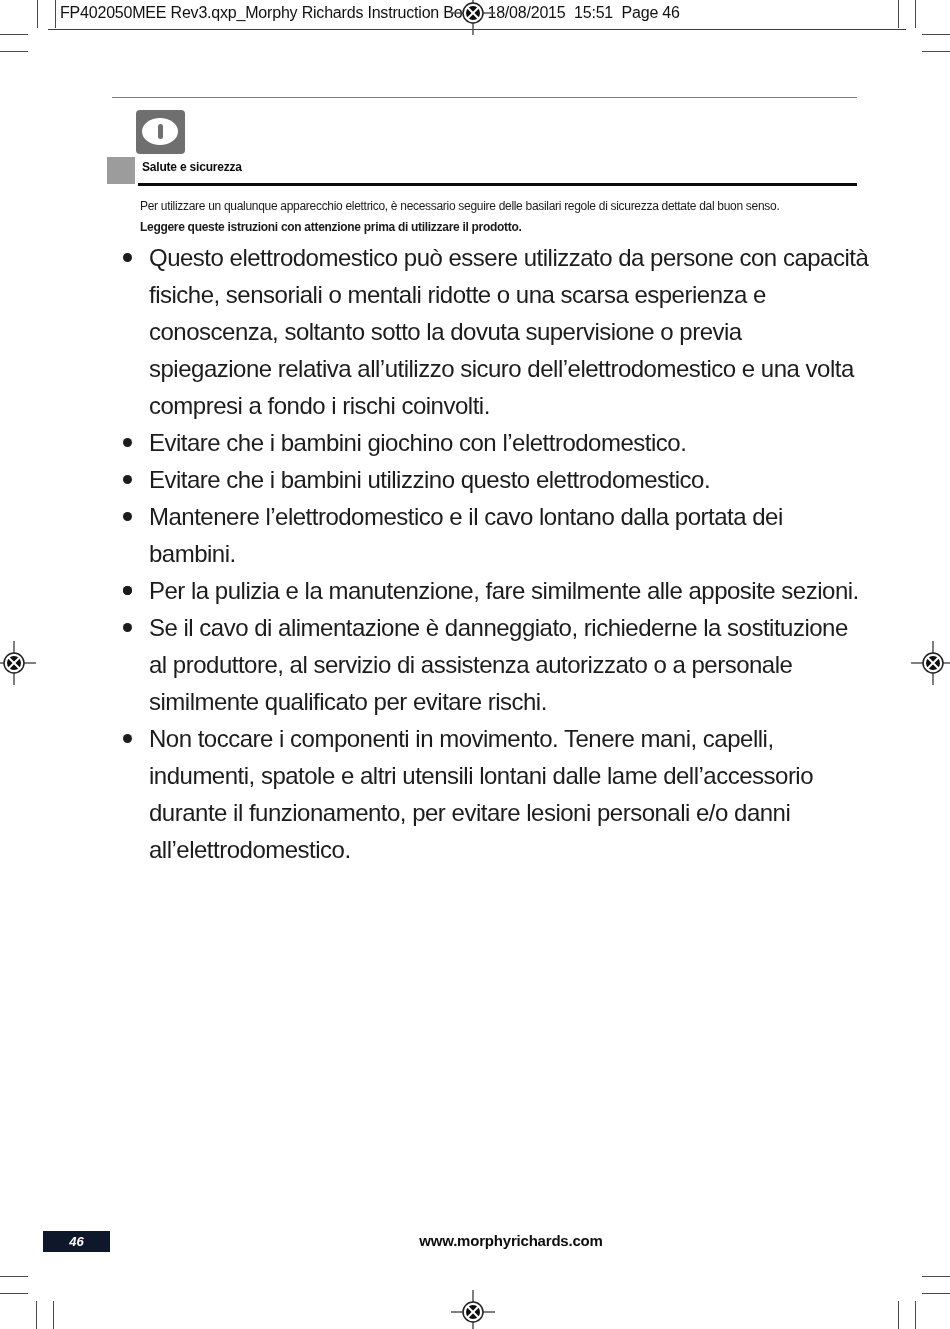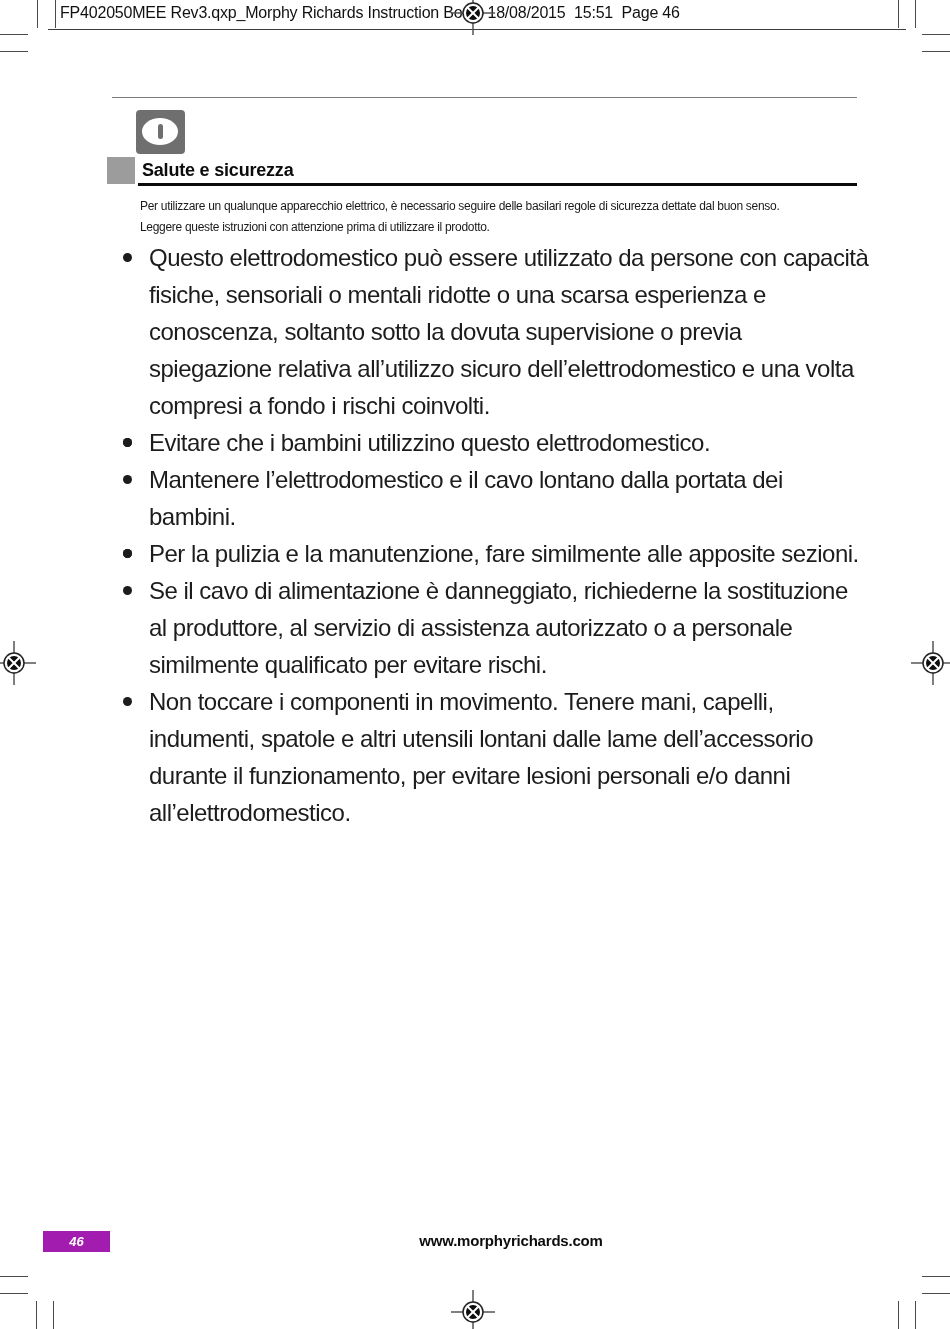--- a/index.html
+++ b/index.html
@@ -63,41 +63,41 @@
   }
   .section-square {
     position: absolute;
     left: 107px; top: 157px;
     width: 28px; height: 27px;
     background: #9c9c9c;
   }
   .section-title {
     position: absolute;
     left: 142px; top: 160px;
-    font-size: 18px;
+    font-size: 12px;
     font-weight: bold;
     color: #0c0c0c;
     letter-spacing: -0.2px;
   }
   .section-underline {
     position: absolute;
     left: 138px; top: 183px;
     width: 719px; height: 3px;
     background: #0a0a0a;
   }
   .intro {
     position: absolute;
     left: 140px; top: 196px;
     font-size: 12px;
     line-height: 21px;
     letter-spacing: -0.3px;
     color: #1a1a1a;
     white-space: nowrap;
   }
-  .intro .bold { font-weight: normal; }
+  .intro .bold { font-weight: bold; }
 
   
   .safety-list {
     position: absolute;
     left: 108px; top: 230px;
     width: 752px;
     margin: 9px; padding: 0;
     list-style: none;
   }
   .safety-list li {
@@ -114,21 +114,21 @@
     width: 9px; height: 9px;
     background: #1c1c1c;
     border-radius: 50%;
   }
 
   
   .page-badge {
     position: absolute;
     left: 43px; top: 1231px;
     width: 67px; height: 21px;
-    background: #a21caf;
+    background: #0f172a;
     color: #ffffff;
     font-size: 13px;
     font-weight: bold;
     font-style: italic;
     text-align: center;
     line-height: 21px;
   }
   .website {
     position: absolute;
     left: 0; top: 1232px;
@@ -175,21 +175,21 @@
   <div class="section-title">Salute e sicurezza</div>
   <div class="section-underline"></div>
 
   <div class="intro">
     <div>Per utilizzare un qualunque apparecchio elettrico, è necessario seguire delle basilari regole di sicurezza dettate dal buon senso.</div>
     <div class="bold">Leggere queste istruzioni con attenzione prima di utilizzare il prodotto.</div>
   </div>
 
   <ul class="safety-list">
     <li><span class="dot"></span><span>Questo elettrodomestico può essere utilizzato da persone con capacità fisiche, sensoriali o mentali ridotte o una scarsa esperienza e conoscenza, soltanto sotto la dovuta supervisione o previa spiegazione relativa all’utilizzo sicuro dell’elettrodomestico e una volta compresi a fondo i rischi coinvolti.</span></li>
-    <li><span class="dot"></span></li>
+    <li><span class="dot"></span><span>Evitare che i bambini giochino con l’elettrodomestico.</span></li>
     <li><span class="dot"></span><span>Evitare che i bambini utilizzino questo elettrodomestico.</span></li>
     <li><span class="dot"></span><span>Mantenere l’elettrodomestico e il cavo lontano dalla portata dei bambini.</span></li>
     <li><span class="dot"></span></li>
     <li><span class="dot"></span><span>Per la pulizia e la manutenzione, fare similmente alle apposite sezioni.</span></li>
     <li><span class="dot"></span><span>Se il cavo di alimentazione è danneggiato, richiederne la sostituzione al produttore, al servizio di assistenza autorizzato o a personale similmente qualificato per evitare rischi.</span></li>
     <li><span class="dot"></span><span>Non toccare i componenti in movimento. Tenere mani, capelli, indumenti, spatole e altri utensili lontani dalle lame dell’accessorio durante il funzionamento, per evitare lesioni personali e/o danni all’elettrodomestico.</span></li>
   </ul>
 
   <div class="page-badge">46</div>
   <div class="website">www.morphyrichards.com</div>

